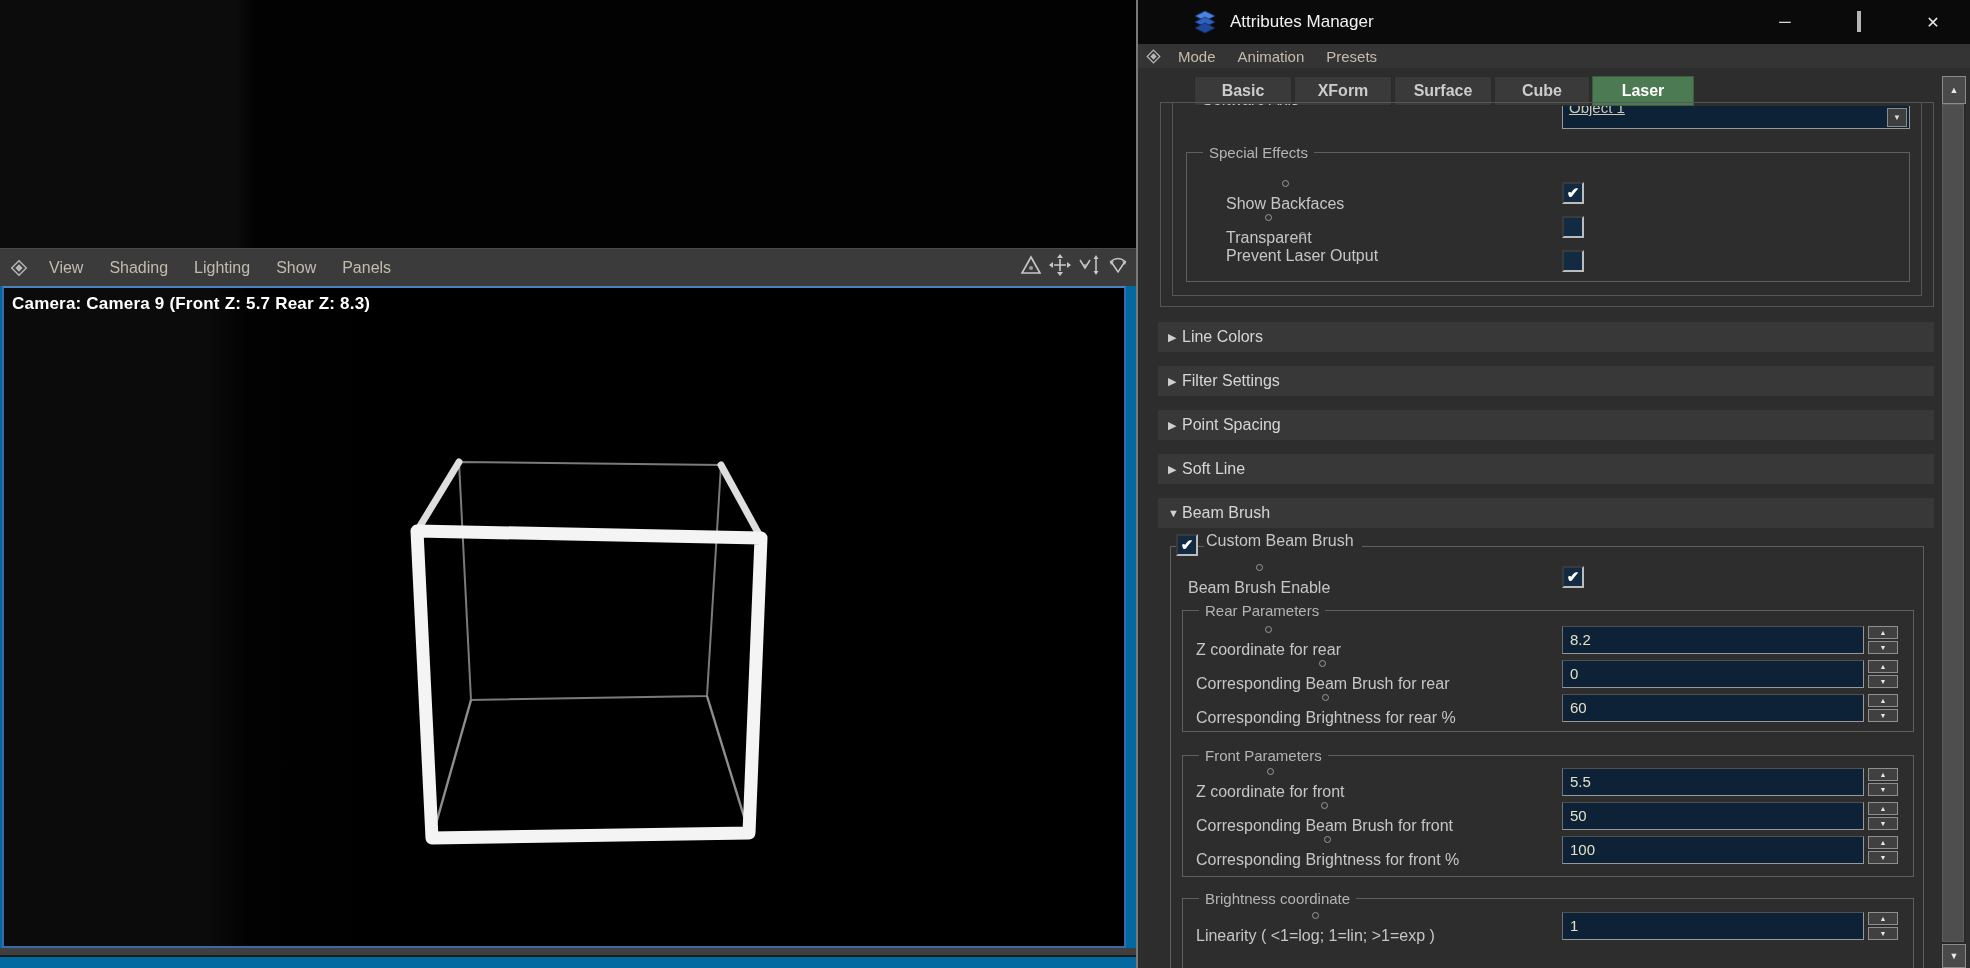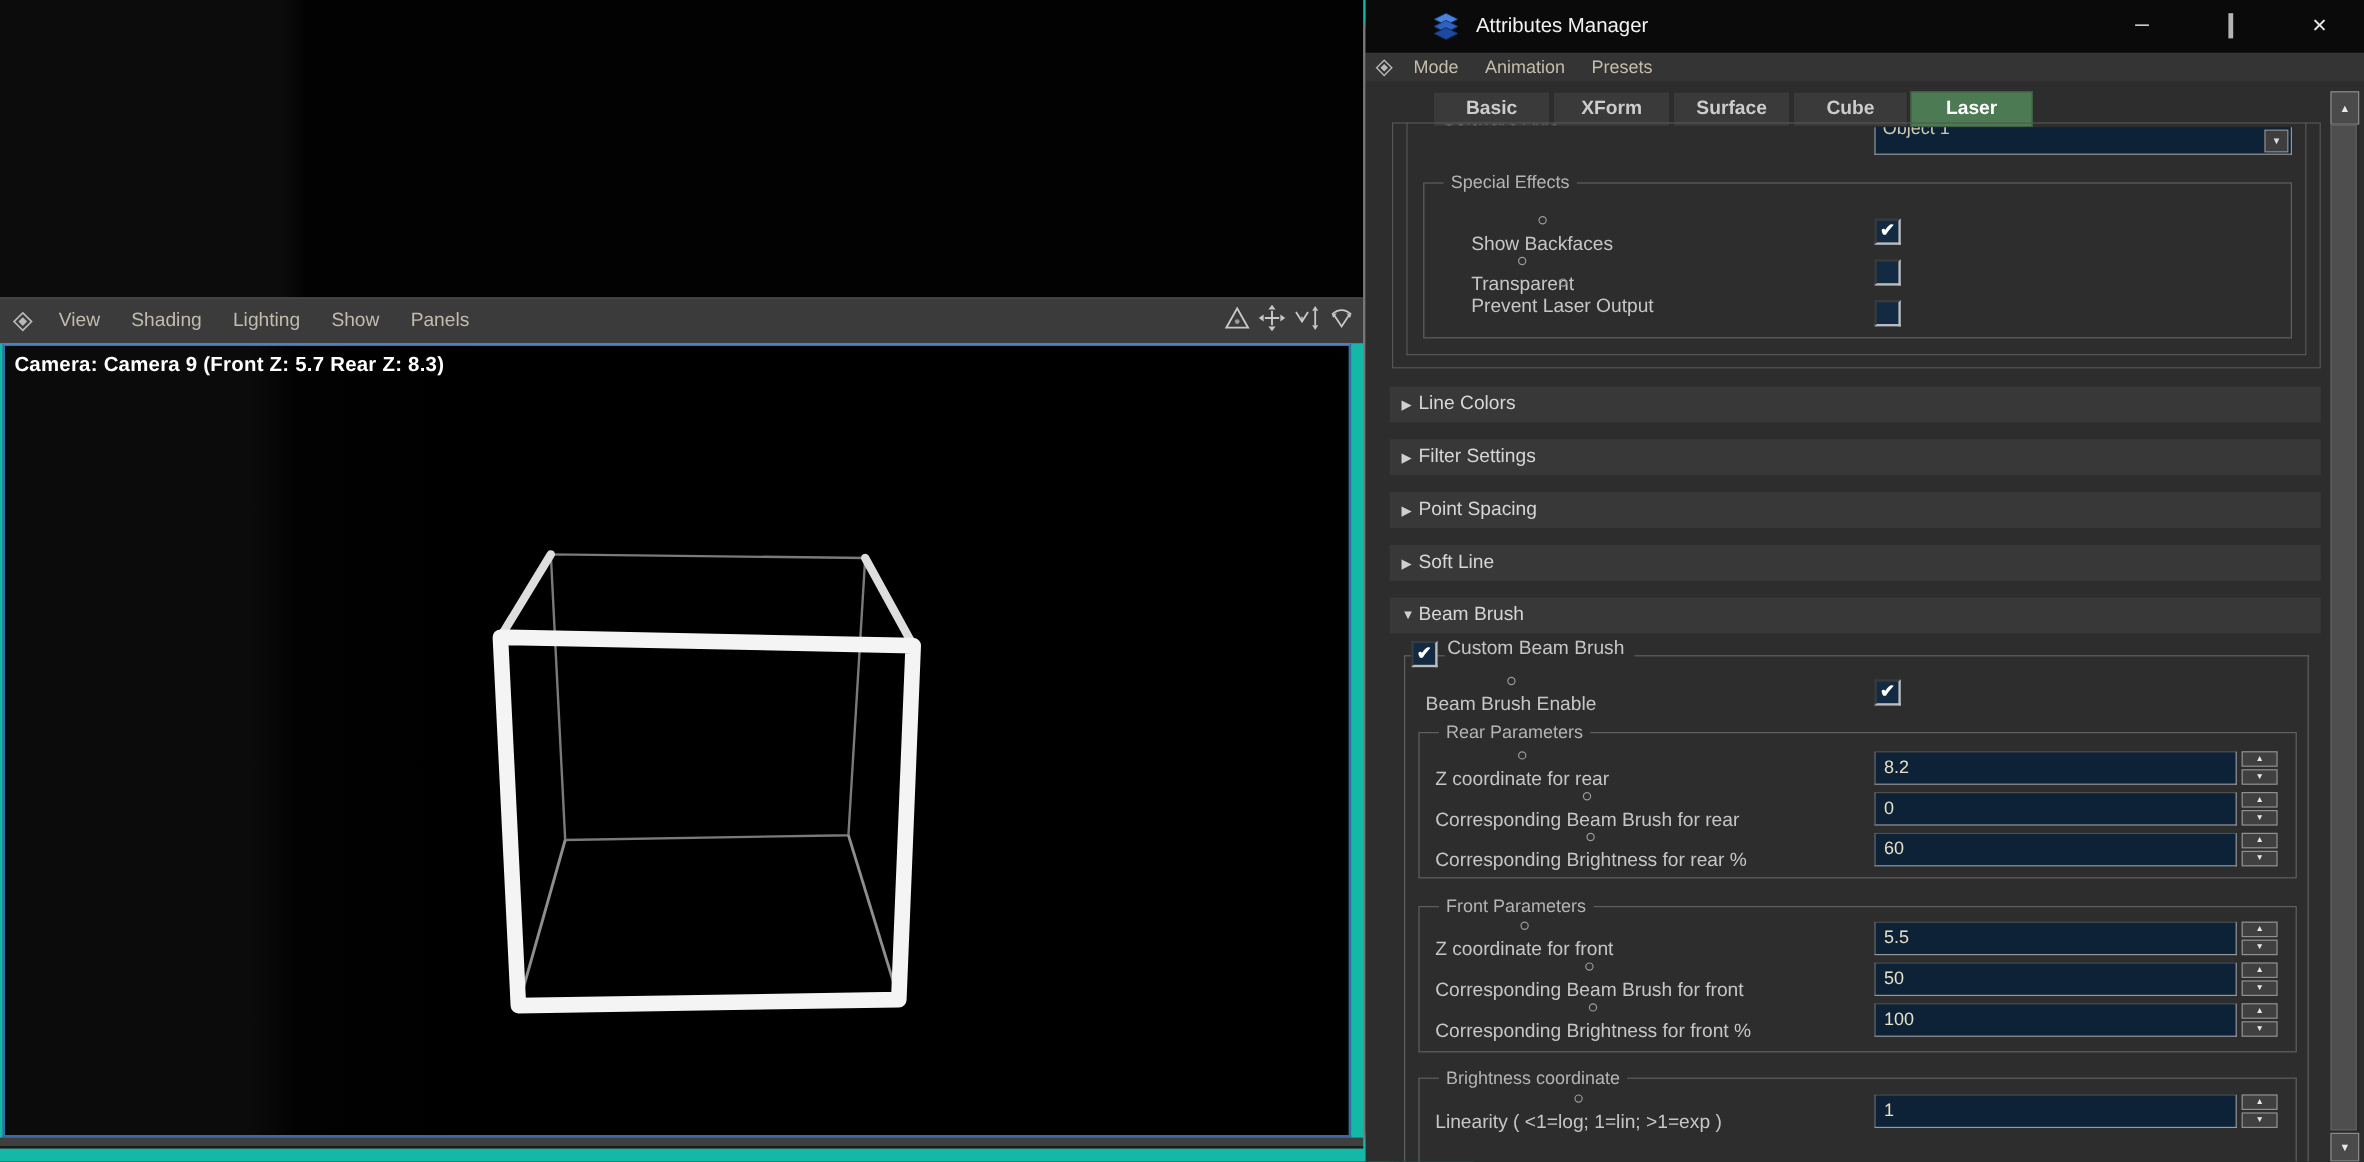--- a/index.html
+++ b/index.html
@@ -1,41 +1,41 @@
 <!DOCTYPE html>
 <html><head>
 <meta charset="utf-8">
 <style>
   * { margin:0; padding:0; box-sizing:border-box; }
   html,body { width:1970px; height:968px; background:#141414; overflow:hidden;
               font-family:"Liberation Sans", sans-serif; }
 
   
-  #left-region { position:absolute; left:0; top:0; width:1228px; height:968px; background:#14b8a6; }
+  #left-region { position:absolute; left:0; top:0; width:1228px; height:968px; background:#0369a1; }
   #top-pane { position:absolute; left:0; top:0; width:1136px; height:248px;
               background:linear-gradient(90deg,#0c0c0c 0 235px,#020202 255px,#020202); }
   #vp-menubar { position:absolute; left:0; top:248px; width:1136px; height:38px;
                 background:#3b3b3b; border-top:1px solid #4a4a4a; display:flex; align-items:center; }
   .vp-menu-item { font-size:16px; color:#c2bcae; padding:0 13px; cursor:default; }
   #vp-toolbar { position:absolute; right:10px; top:252px; display:flex; gap:3px; align-items:center; }
   .tool-icon { width:26px; height:26px; display:flex; align-items:center; justify-content:center; }
   .diamond-ic { width:22px; height:22px; margin-left:8px; margin-right:6px; flex:0 0 auto; }
 
   #viewport { position:absolute; left:2px; top:286px; width:1124px; height:662px;
               border:2px solid #3a68a8; border-top-color:#4a80c4;
               background:linear-gradient(90deg,#0b0b0b 0 205px,#020202 245px,#000 400px); }
   #camera-label { position:absolute; left:8px; top:6px; font-size:17px; font-weight:bold;
                   color:#ffffff; letter-spacing:.2px; }
   #cube-svg { position:absolute; left:380px; top:150px; }
   #bottom-strip { position:absolute; left:0; top:948px; width:1136px; height:9px; background:#3f3f3f;
                   border-bottom:2px solid #1c1c1c; }
 
   
   #right-window { position:absolute; left:1136px; top:0; width:834px; height:968px;
-                  background:#2d2d2d; border-left:2px solid #787878;border-radius:26px; }
+                  background:#2d2d2d; border-left:2px solid #787878; }
   #titlebar { position:absolute; left:0; top:0; width:100%; height:44px; background:#0a0a0a;
               display:flex; align-items:center; }
   #title-icon { margin-left:54px; margin-right:12px; }
   #window-title { font-size:17px; color:#f2f2f2; }
   #win-controls { position:absolute; right:26px; top:0; height:44px; display:flex; align-items:center; gap:52px; }
   .win-btn { color:#e8e8e8; font-size:16px; width:22px; text-align:center; cursor:default; }
   #max-box { width:17px; height:14px; border:2px solid #b5b5b5; }
 
   #panel-menubar { position:absolute; left:0; top:44px; width:100%; height:24px; background:#343434;
                    display:flex; align-items:center; }
@@ -80,21 +80,21 @@
             border:1px solid #98989a; border-top-color:#4f4f4f; border-left-color:#6f6f6f;
             font-size:15px; color:#e6e0c6; line-height:26px; padding-left:7px; }
   .spin { position:absolute; left:730px; width:30px; height:28px; }
   .spin div { width:30px; height:13px; margin-bottom:2px; background:#404040; border:1px solid #909090;
               color:#e8e8e8; font-size:7px; line-height:11px; text-align:center; }
 
   .clip-label { position:absolute; left:64px; top:36px; width:300px; height:7px; overflow:hidden; }
   .clip-label span { display:block; margin-top:-13px; font-size:16px; color:#c6c6c6; }
   .clip-field { position:absolute; left:424px; top:38px; width:348px; height:23px; overflow:hidden;
                 background:#0d2236; border:1px solid #98989a; border-top:none; }
-  .clip-field span { display:block; margin-top:-7px; margin-left:6px; font-size:15px; color:#cfc9b2; }
+  .clip-field span { display:block; margin-top:-7px; margin-left:6px; font-size:15px; color:#cfc9b2;text-decoration:underline; }
   .clip-drop { position:absolute; right:2px; top:2px; width:20px; height:19px; background:#3e3e3e;
                border:1px solid #8a8a8a; color:#ddd; font-size:8px; text-align:center; line-height:18px; }
 
   svg { display:block; }
 </style>
 </head>
 <body>
 
 <div id="left-region">
   <div id="top-pane"></div>

